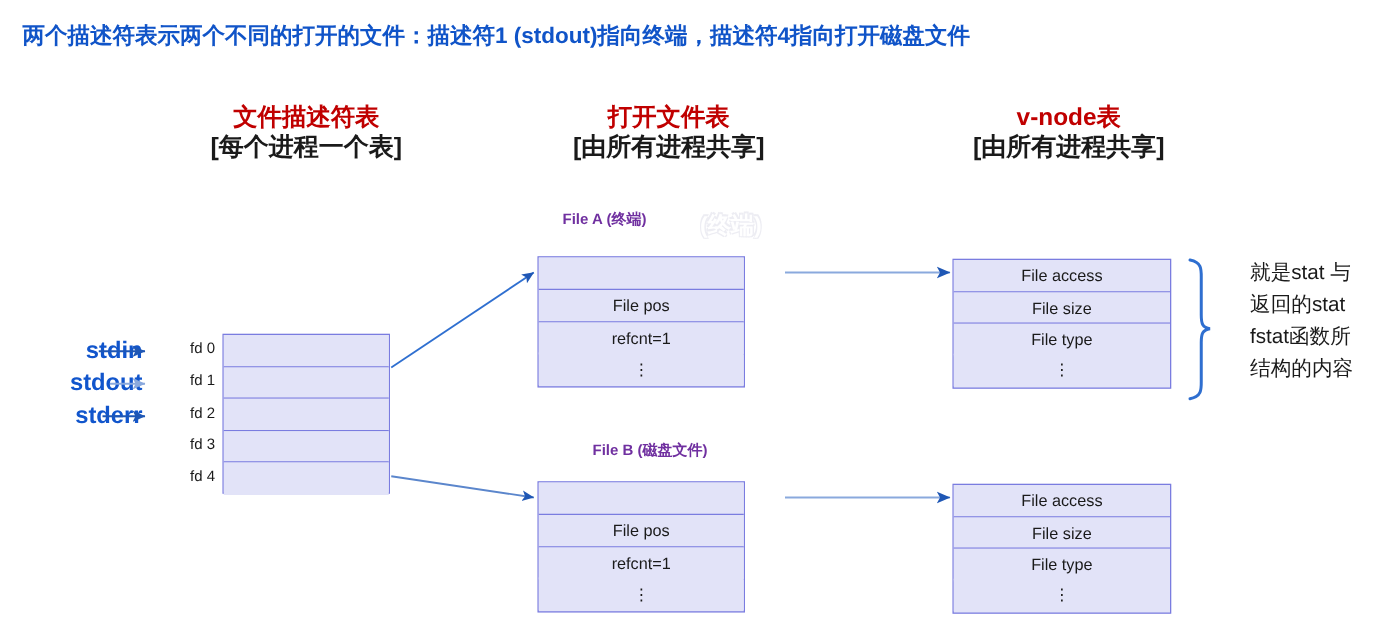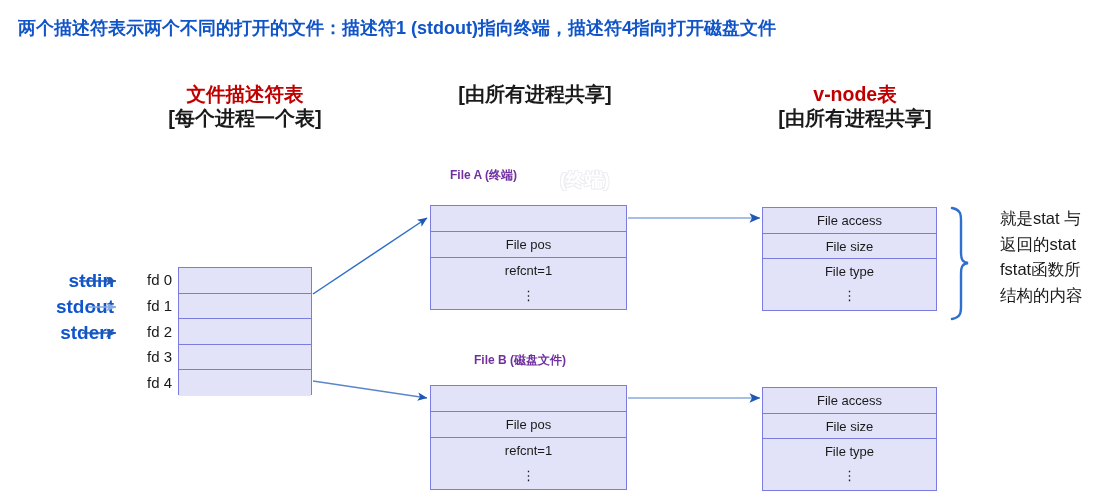--- a/index.html
+++ b/index.html
@@ -87,40 +87,40 @@
   #fd-table {
     left: 178px;
     top: 267px;
     width: 134px;
     height: 128px;
   }
   #fd-table .row { height: 25.6px; }
 
   
   .fdlabel {
-    font-size: 15px;
+    font-size: 12px;
     color: #1a1a1a;
     text-align: right;
     width: 46px;
     white-space: nowrap;
   }
   
   .stdlabel {
     font-size: 19px;
     font-weight: bold;
     color: #1155cc;
     text-align: right;
     white-space: nowrap;
     text-shadow:
       0.8px 0.8px 0 #ffffff, -0.8px 0.8px 0 #ffffff,
       0.8px -0.8px 0 #ffffff, -0.8px -0.8px 0 #ffffff;
   }
 
   
-  .open-tbl { width: 197px; }
+  .open-tbl { width: 166px; }
   #fileA-table { left: 430px; top: 205px; height: 105px; }
   #fileB-table { left: 430px; top: 385px; height: 105px; }
   .open-tbl .row { height: 26px; }
 
   .file-label {
     font-size: 12px;
     font-weight: bold;
     color: #7030a0;
     white-space: nowrap;
     text-shadow:
@@ -171,20 +171,21 @@
 
 <div id="stage">
 
   <div class="abs" id="title">两个描述符表示两个不同的打开的文件：描述符1 (stdout)指向终端，描述符4指向打开磁盘文件</div>
 
   <div class="abs col-head" id="head-fd">
     <div class="ch-title">文件描述符表</div>
     <div class="ch-sub">[每个进程一个表]</div>
   </div>
   <div class="abs col-head" id="head-open">
+    <div class="ch-title">打开文件表</div>
     <div class="ch-sub">[由所有进程共享]</div>
   </div>
   <div class="abs col-head" id="head-vnode">
     <div class="ch-title">v-node表</div>
     <div class="ch-sub">[由所有进程共享]</div>
   </div>
 
   <div class="abs stdlabel" style="left:14px; top:270px; width:100px;">stdin</div>
   <div class="abs stdlabel" style="left:4px; top:296px; width:110px;">stdout</div>
   <div class="abs stdlabel" style="left:8px; top:322px; width:106px;">stderr</div>

